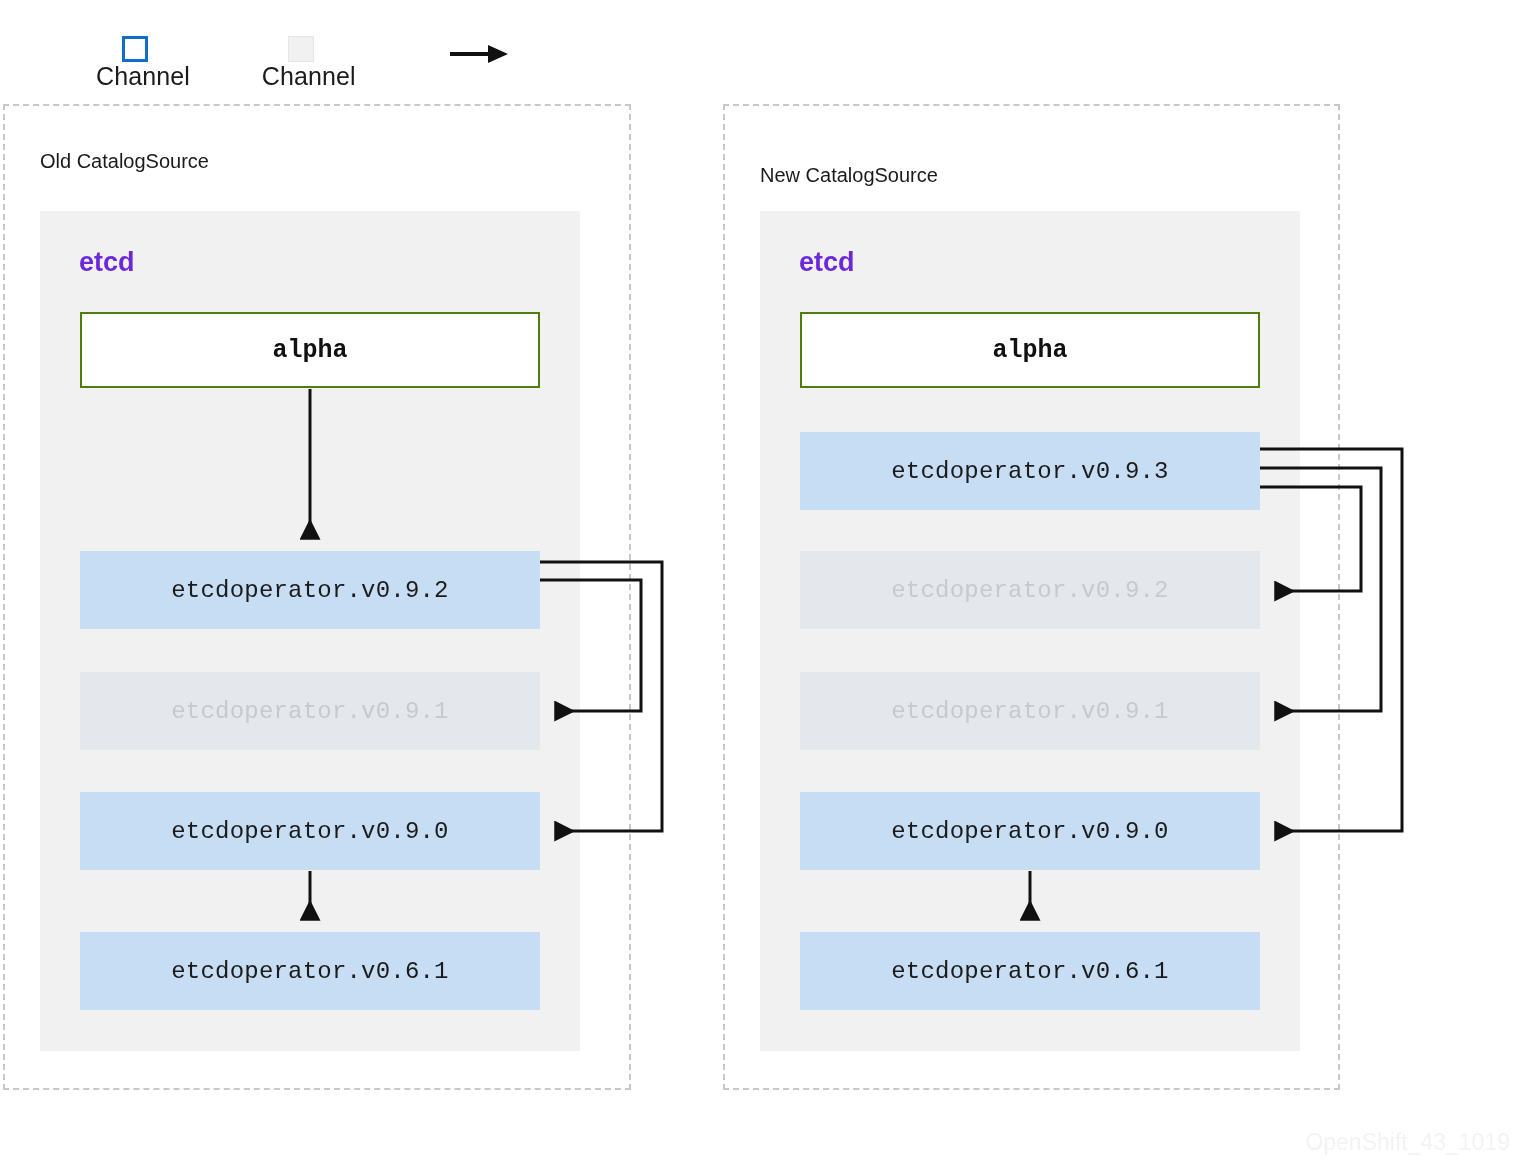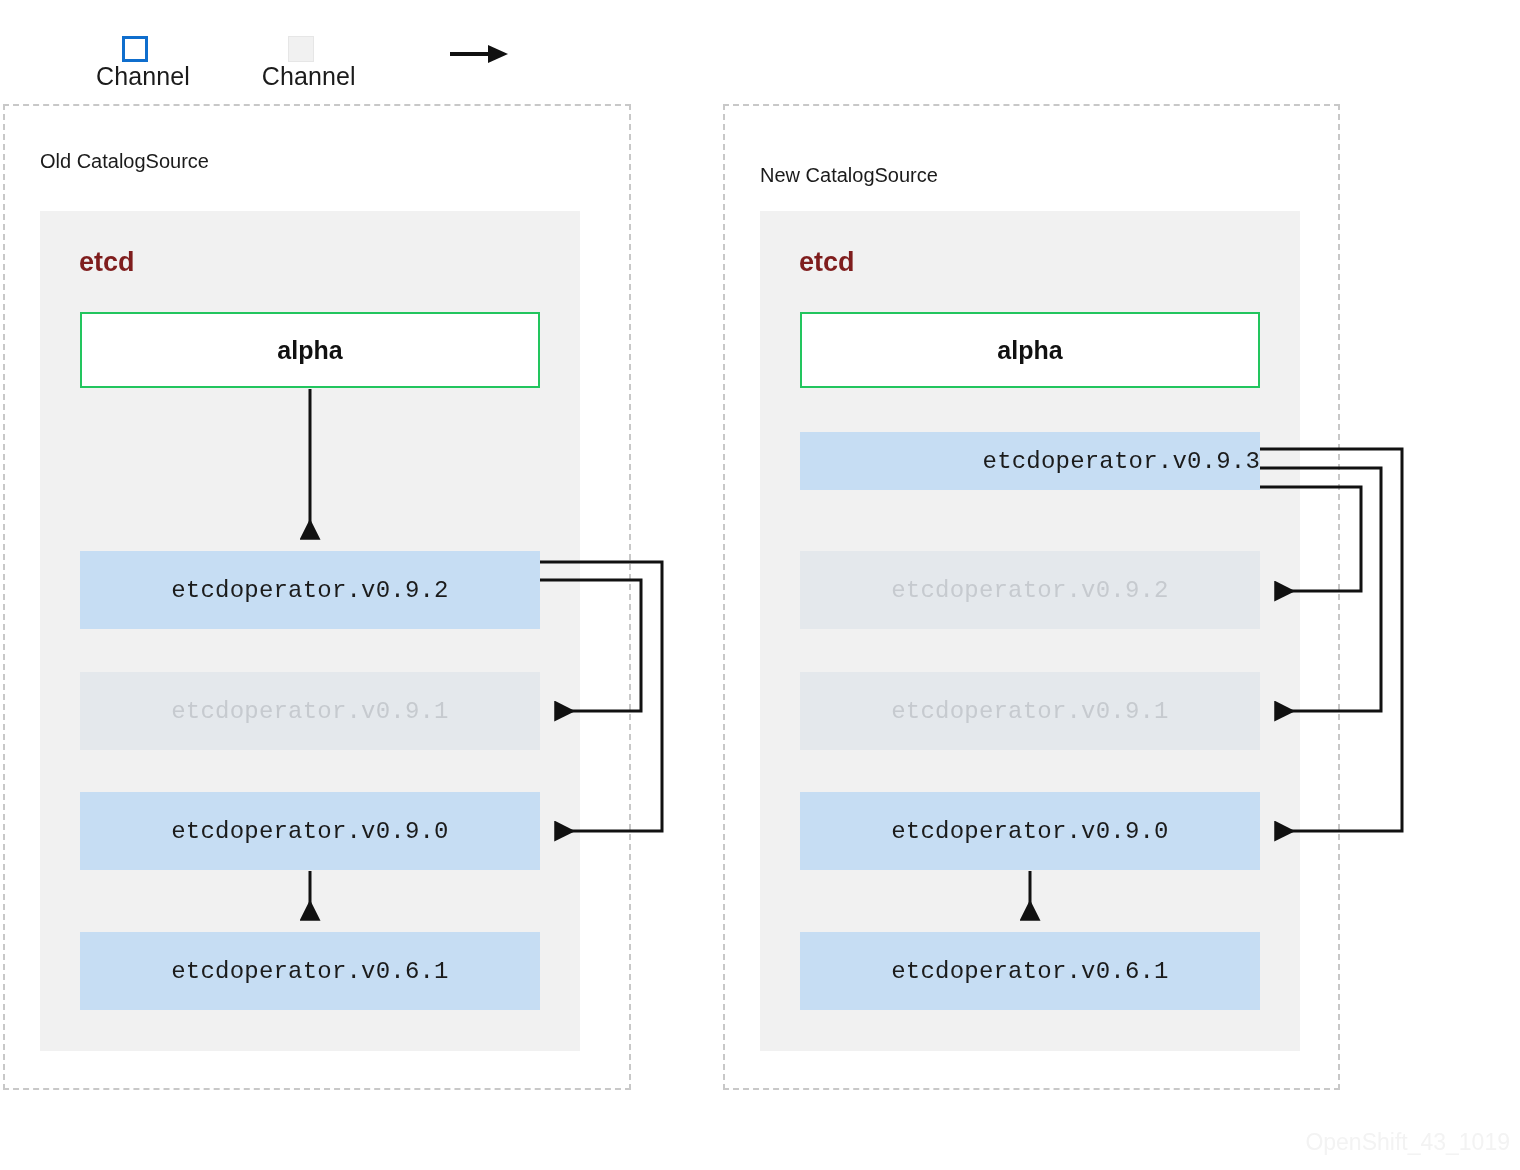--- a/index.html
+++ b/index.html
@@ -86,32 +86,33 @@
 
   .package-box {
     position: absolute;
     background: #f1f1f1;
     box-sizing: border-box;
   }
   .package-name {
     position: absolute;
     font-size: 27px;
     font-weight: bold;
-    color: #7f1d1d;
+    color: #6d28d9;
     white-space: nowrap;
   }
 
   .channel-box {
     position: absolute;
     background: #ffffff;
-    border: 2px solid #22c55e;
+    border: 2px solid #4d7c0f;
     box-sizing: border-box;
     display: flex;
     align-items: center;
     justify-content: center;
+    font-family: Liberation Mono, monospace;
   }
   .channel-label {
     font-size: 25px;
     font-weight: bold;
     color: #111111;
   }
 
   .csv-box {
     position: absolute;
     box-sizing: border-box;
@@ -223,21 +224,21 @@
   <div class="panel-title" style="left:760px; top:164px;">New CatalogSource</div>
 
   <div class="package-box" style="left:760px; top:211px; width:540px; height:840px;"></div>
 
   <div class="package-name" style="left:799px; top:247px;">etcd</div>
 
   <div class="channel-box" style="left:800px; top:312px; width:460px; height:76px;">
     <span class="channel-label">alpha</span>
   </div>
 
-  <div class="csv-box active" style="left:800px; top:432px; width:460px; height:58px;justify-content:flex-end;">
+  <div class="csv-box active" style="left:800px; top:432px; width:460px; height:78px;">
     <span class="csv-label">etcdoperator.v0.9.3</span>
   </div>
 
   <div class="csv-box ghost" style="left:800px; top:551px; width:460px; height:78px;">
     <span class="csv-label">etcdoperator.v0.9.2</span>
   </div>
 
   <div class="csv-box ghost" style="left:800px; top:672px; width:460px; height:78px;">
     <span class="csv-label">etcdoperator.v0.9.1</span>
   </div>

